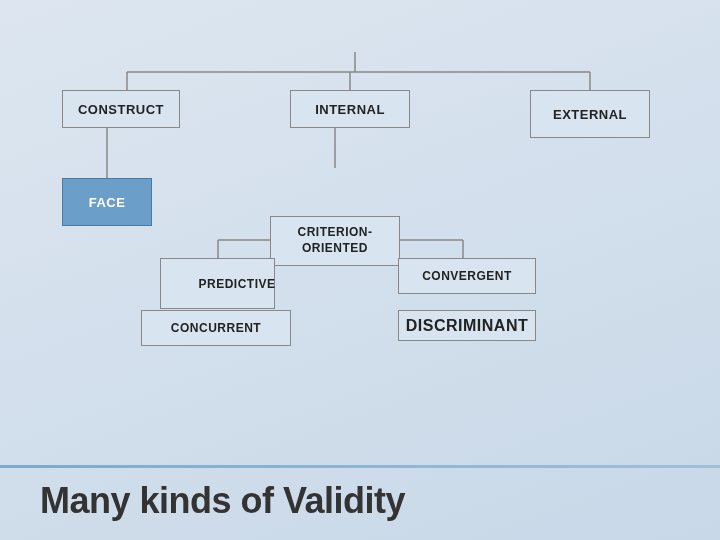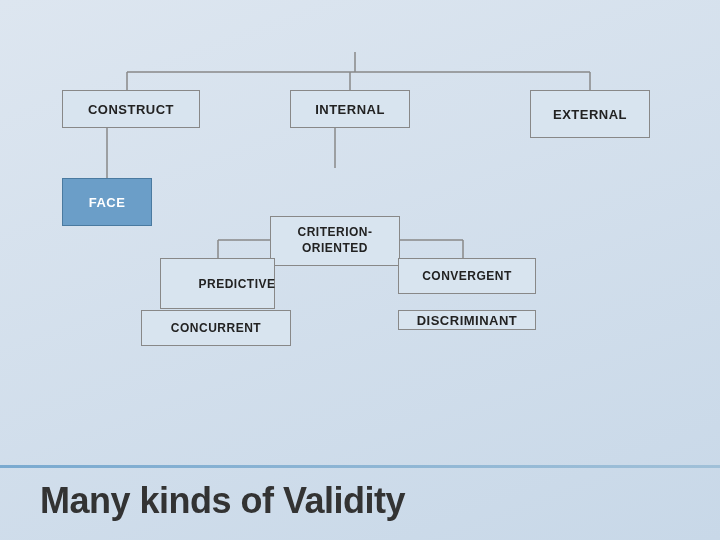--- a/index.html
+++ b/index.html
@@ -96,21 +96,21 @@
 
     <line x1="218" y1="240" x2="463" y2="240" stroke="#888" stroke-width="1.5"></line>
 
     <line x1="335" y1="218" x2="335" y2="240" stroke="#888" stroke-width="1.5"></line>
 
     <line x1="218" y1="240" x2="218" y2="258" stroke="#888" stroke-width="1.5"></line>
     <line x1="463" y1="240" x2="463" y2="258" stroke="#888" stroke-width="1.5"></line>
   </svg>
 
 
-  <div class="node" style="left:62px; top:90px; width:138px; height:38px;">
+  <div class="node" style="left:62px; top:90px; width:118px; height:38px;">
     <span>CONSTRUCT</span>
   </div>
 
   <div class="node" style="left:290px; top:90px; width:120px; height:38px;">
     <span>INTERNAL</span>
   </div>
 
   <div class="node" style="left:530px; top:90px; width:120px; height:48px;">
     <span>EXTERNAL</span>
   </div>
@@ -128,21 +128,21 @@
   </div>
 
   <div class="node" style="left:128px; top:310px; width:150px; height:36px; font-size:12px;margin-left:13px;">
     <span>CONCURRENT</span>
   </div>
 
   <div class="node" style="left:398px; top:258px; width:138px; height:36px; font-size:12px;">
     <span>CONVERGENT</span>
   </div>
 
-  <div class="node" style="left:398px; top:310px; width:138px; height:20px; font-size:13px;">
+  <div class="node" style="left:398px; top:310px; width:138px; height:31px; font-size:16px;">
     <span>DISCRIMINANT</span>
   </div>
 
   <div class="bottom-line"></div>
 
   <div class="bottom-text">Many kinds of Validity</div>
 
 </div>
 
 </body></html>

